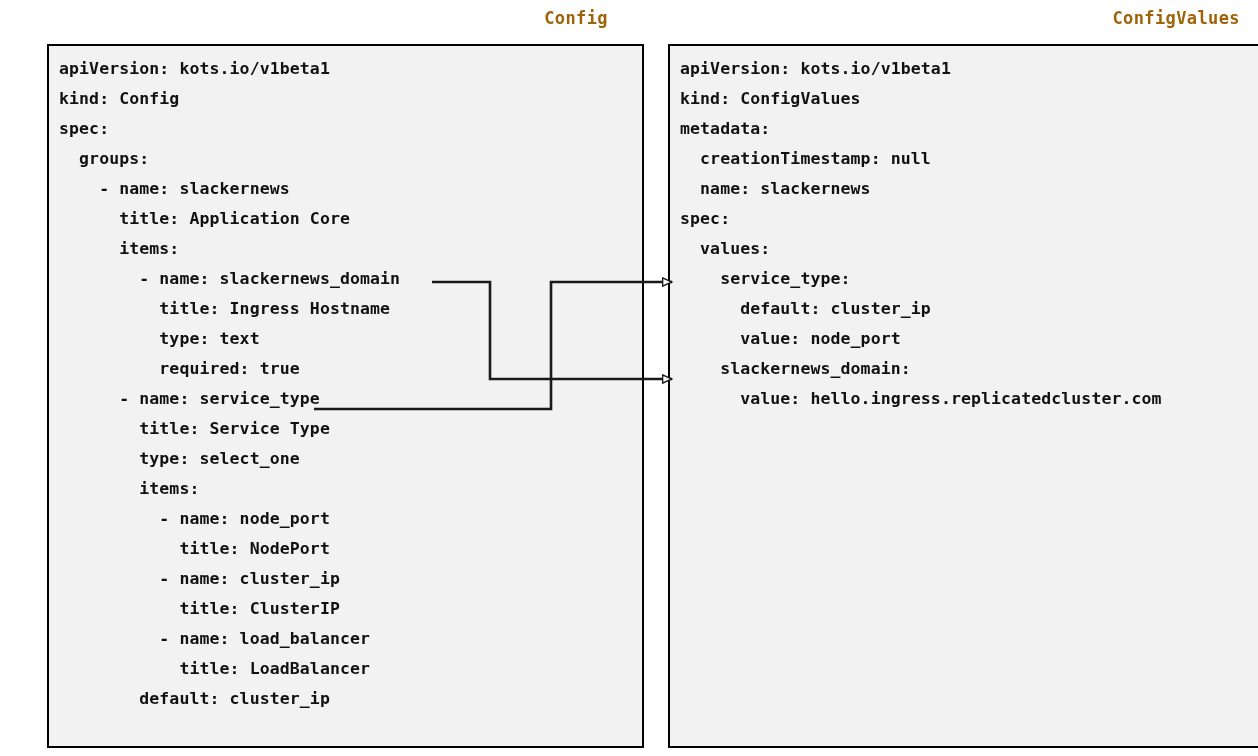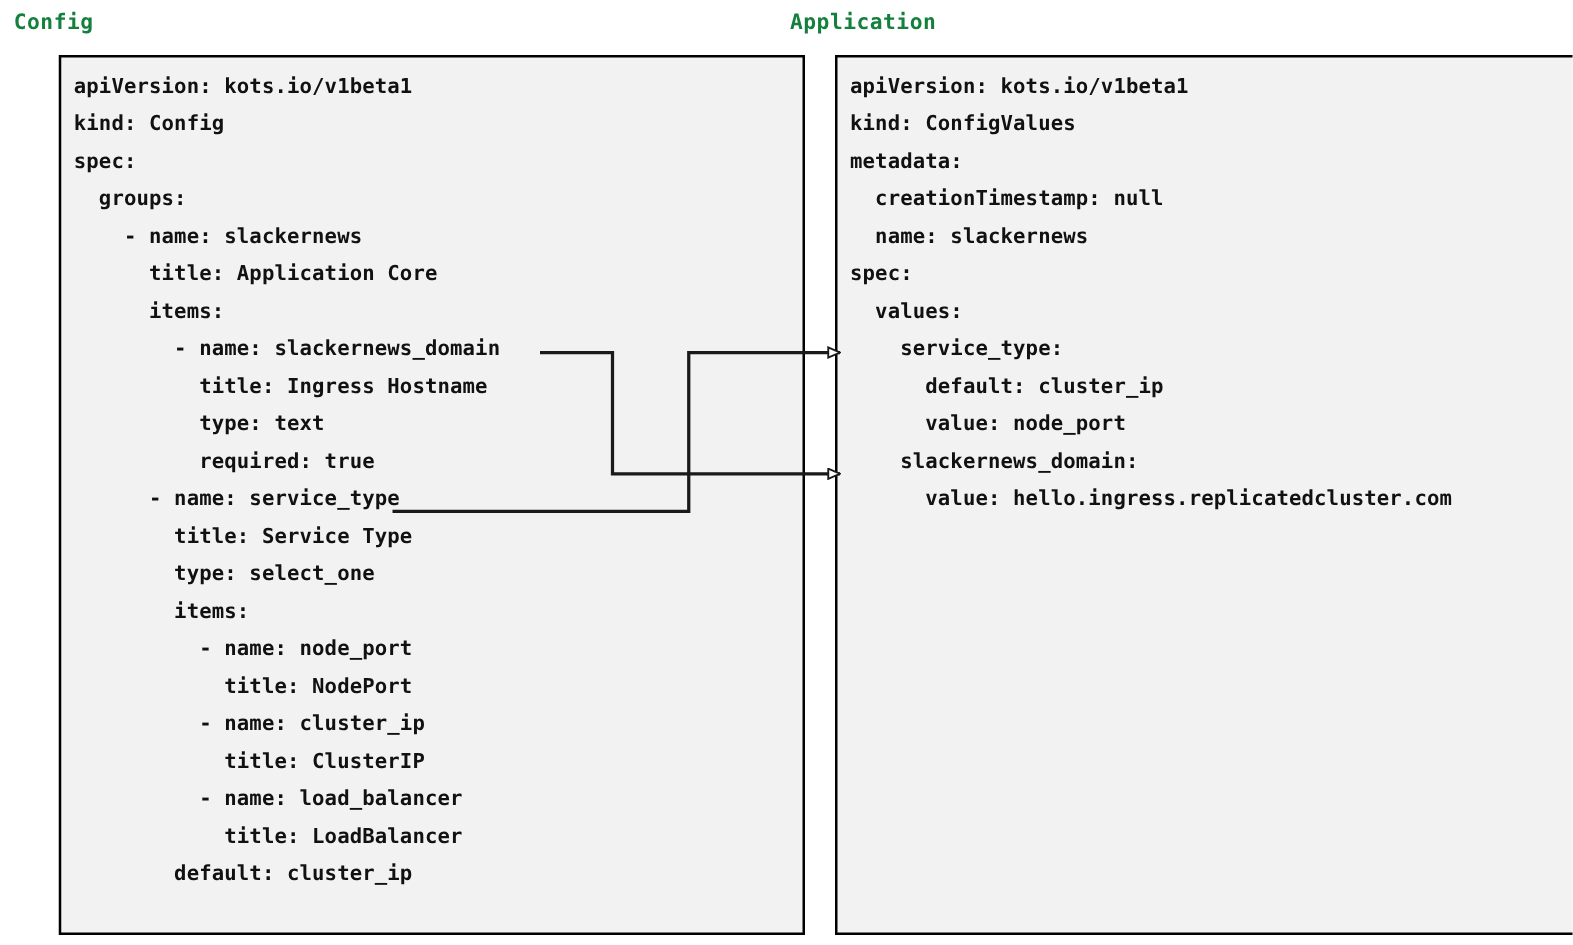--- a/index.html
+++ b/index.html
@@ -14,22 +14,22 @@
     font-family: "DejaVu Sans Mono", "Liberation Mono", monospace;
     overflow: hidden;
   }
 
   .panel-title {
     position: absolute;
     top: 8px;
     font-family: "DejaVu Sans Mono", "Liberation Mono", monospace;
     font-size: 17px;
     font-weight: bold;
-    color: #15803d;
-    text-align: left;
+    color: #a16207;
+    text-align: right;
     letter-spacing: 0.4px;
     white-space: nowrap;
   }
   #title-config   { left: 11px;  width: 597px; }
   #title-cfgvals  { left: 632px; width: 608px; }
 
   .panel {
     position: absolute;
     top: 44px;
     height: 704px;
@@ -66,21 +66,21 @@
     pointer-events: none;
   }
 </style>
 </head>
 <body>
 
 <div>
 
   <div class="panel-title" id="title-config">Config</div>
 
-  <div class="panel-title" id="title-cfgvals">Application</div>
+  <div class="panel-title" id="title-cfgvals">ConfigValues</div>
 
   <div class="panel" id="panel-config">
     <pre class="yaml">apiVersion: kots.io/v1beta1
 kind: Config
 spec:
   groups:
     - name: slackernews
       title: Application Core
       items:
         - name: slackernews_domain

